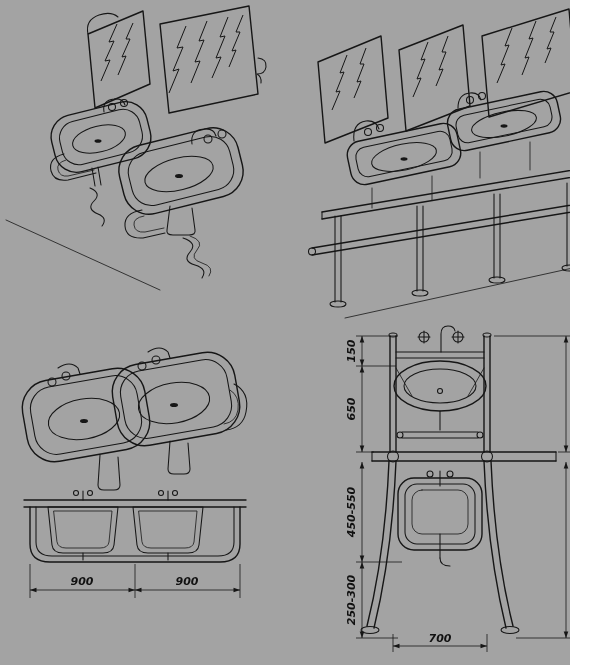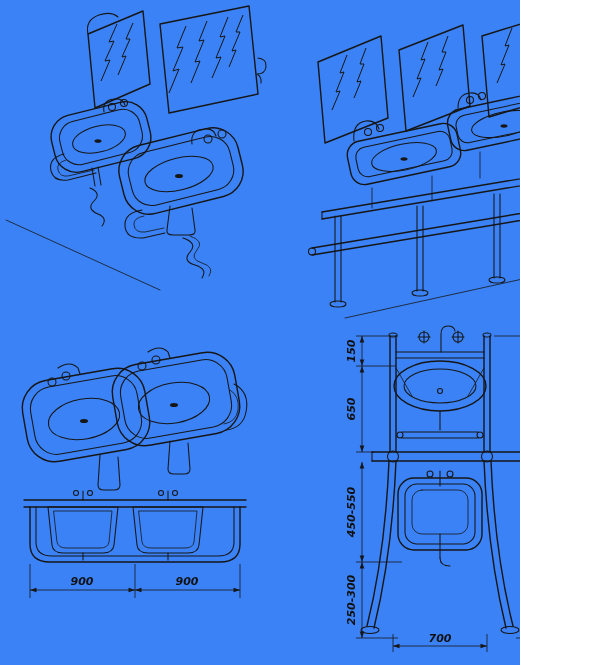--- a/index.html
+++ b/index.html
@@ -1,16 +1,16 @@
 <!DOCTYPE html>
 <html><head>
 <meta charset="utf-8">
 <style>
   html,body{margin:0;padding:0;background:#ffffff}
-  .stage{position:relative;width:520px;height:665px;background:#3b82f6;overflow:hidden;font-family:"DejaVu Sans",sans-serif}
+  .stage{position:relative;width:570px;height:665px;background:#a3a3a3;overflow:hidden;font-family:"DejaVu Sans",sans-serif}
   .stage svg{display:block}
   .ln{fill:none;stroke:#161616;stroke-width:1.4;stroke-linecap:round;stroke-linejoin:round}
   .md{fill:none;stroke:#161616;stroke-width:1.05;stroke-linecap:round;stroke-linejoin:round}
   .th{fill:none;stroke:#161616;stroke-width:.8;stroke-linecap:round;stroke-linejoin:round}
   .zz{fill:none;stroke:#161616;stroke-width:1;stroke-linejoin:miter}
   .dim{fill:none;stroke:#161616;stroke-width:.8}
   .dot{fill:#161616;stroke:none}
   .dimlbl{font:italic 700 11px "DejaVu Sans",sans-serif;fill:#111}
 </style>
 </head>

